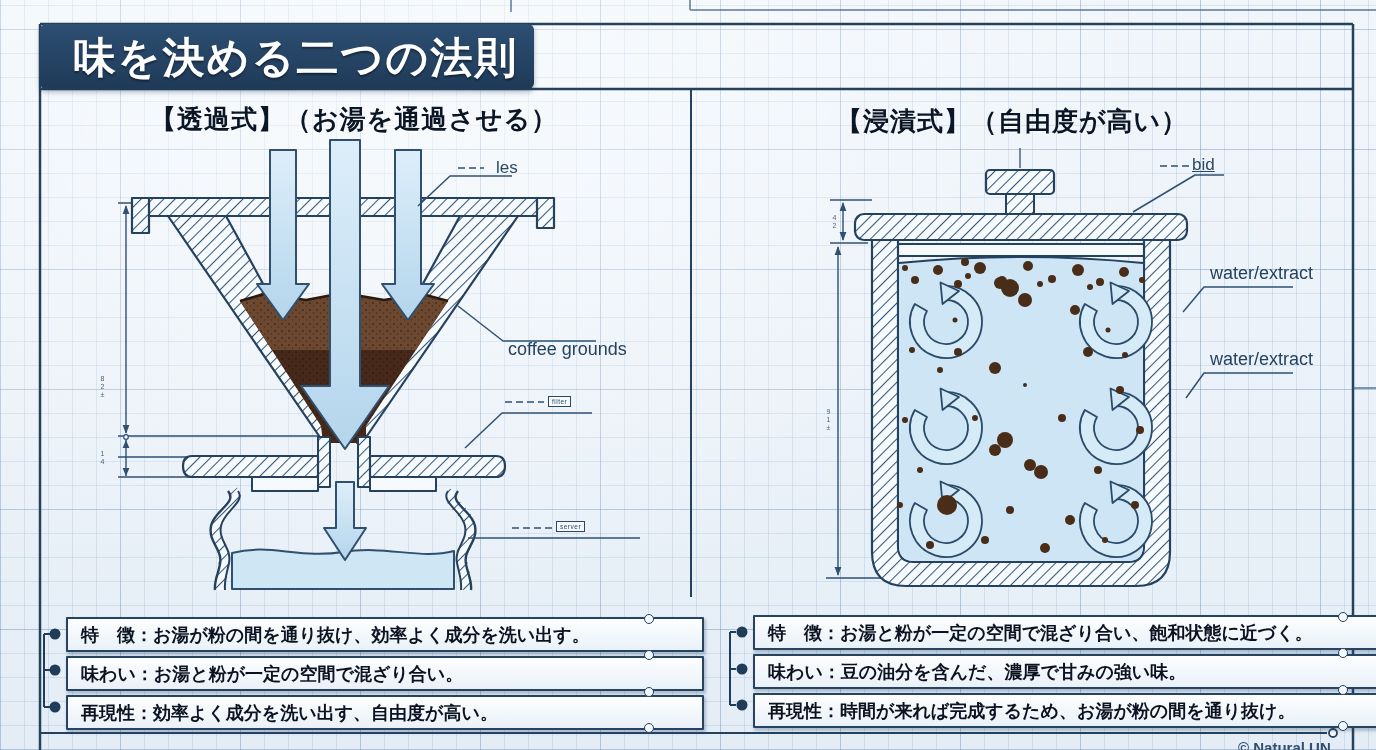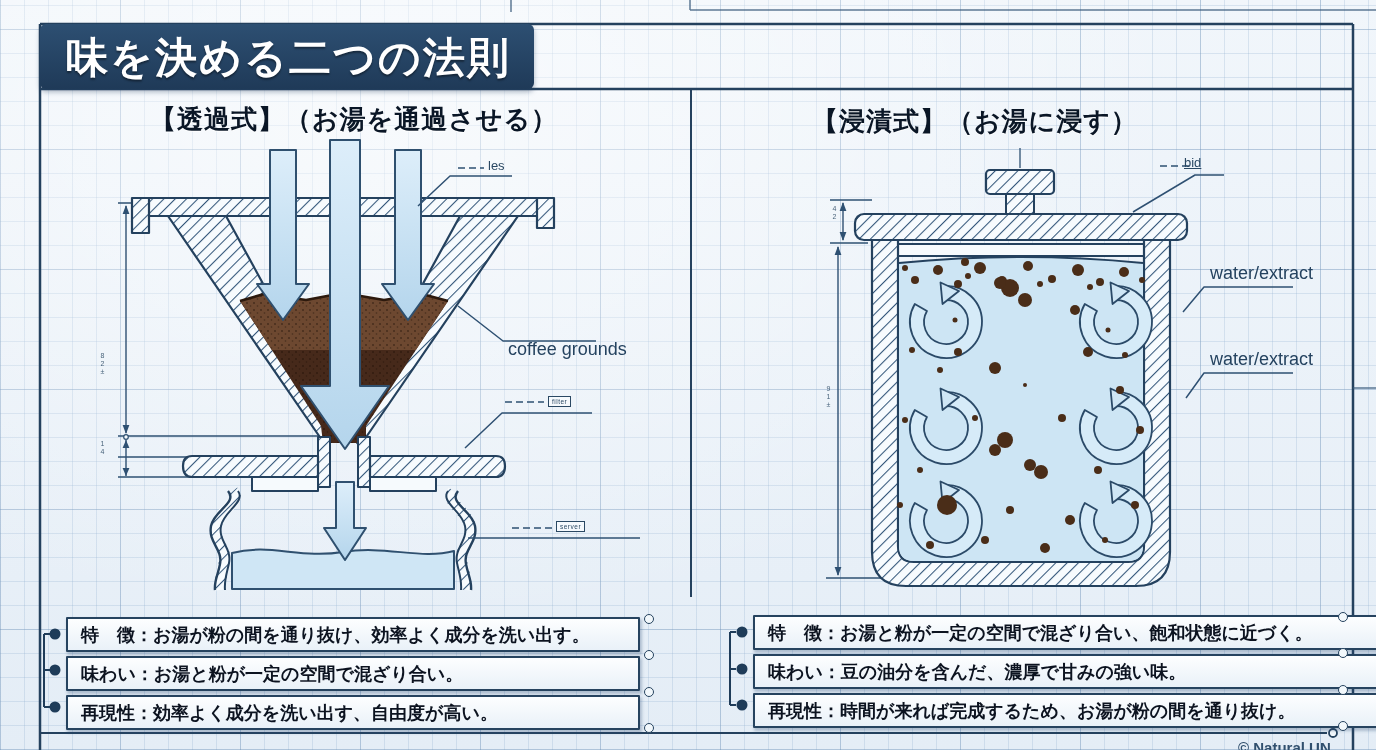--- a/index.html
+++ b/index.html
@@ -7,38 +7,38 @@
     width:1376px;height:750px;overflow:hidden;position:relative;
     font-family:"Liberation Sans","DejaVu Sans",sans-serif;
     background:
       radial-gradient(ellipse at 28% 14%, rgba(255,255,255,.55), rgba(255,255,255,0) 58%),
       repeating-linear-gradient(0deg, rgba(104,140,178,.30) 0 1px, transparent 1px 120px),
       repeating-linear-gradient(90deg, rgba(104,140,178,.30) 0 1px, transparent 1px 120px),
       repeating-linear-gradient(0deg, rgba(140,172,206,.26) 0 1px, transparent 1px 24px),
       repeating-linear-gradient(90deg, rgba(140,172,206,.26) 0 1px, transparent 1px 24px),
       linear-gradient(180deg,#f1f6fb,#e4edf6);
   }
-  .abs{position:absolute;}
+  .abs{position:absolute;text-align:center;}
   svg{position:absolute;left:0;top:0;z-index:1;}
   .layer{position:absolute;left:0;top:0;width:1376px;height:750px;z-index:2;pointer-events:none;}
   .titlebar{
     left:40px;top:24px;width:494px;height:65px;border-radius:6px;
     background:linear-gradient(180deg,#2d4f72,#1f3a58);
     box-shadow:0 3px 5px rgba(30,55,90,.35);
   }
   .titletext{
     left:66px;top:28px;width:460px;height:60px;line-height:60px;
     font-size:42px;font-weight:900;color:#ffffff;letter-spacing:2px;
     text-shadow:0 2px 2px rgba(0,0,0,.4);
   }
   .sechdr{
-    font-size:26px;font-weight:900;color:#0a1626;text-align:left;
+    font-size:26px;font-weight:900;color:#0a1626;text-align:center;
     text-shadow:0 1px 0 rgba(255,255,255,.9);letter-spacing:1px;white-space:nowrap;
   }
-  .tech{font-size:13px;color:#2a4863;white-space:nowrap;}
+  .tech{font-size:17px;color:#2a4863;white-space:nowrap;margin-left:8px;}
   .tech-lg{font-size:18px;color:#24425f;white-space:nowrap;}
   .tinybox{
     font-size:6.5px;color:#2a4863;border:1px solid #2a4863;background:rgba(247,251,254,.8);
     padding:0 3px;line-height:9px;letter-spacing:.5px;white-space:nowrap;
   }
   .dimtxt{
     writing-mode:vertical-rl;text-orientation:upright;
     font-size:7px;color:#2a4863;opacity:.85;letter-spacing:1px;line-height:8px;
   }
   .frow{
@@ -290,36 +290,36 @@
       <circle cx="742" cy="669" r="4.5"></circle>
       <circle cx="742" cy="705" r="4.5"></circle>
   </g>
 </svg>
 
 <div class="layer">
   <div class="abs titlebar"></div>
   <div class="abs titletext">味を決める二つの法則</div>
 
   <div class="abs sechdr" style="left:150px;top:102px;width:400px;">【透過式】（お湯を通過させる）</div>
-  <div class="abs sechdr" style="left:812px;top:104px;width:400px;">【浸漬式】（お湯に浸す）</div>
+  <div class="abs sechdr" style="left:812px;top:104px;width:400px;">【浸漬式】（自由度が高い）</div>
 
   <span class="abs tech" style="left:488px;top:158px;">les</span>
   <span class="abs tech-lg" style="left:508px;top:339px;">coffee grounds</span>
   <span class="abs tinybox" style="left:548px;top:396px;">filter</span>
   <span class="abs tinybox" style="left:556px;top:521px;">server</span>
   <span class="abs dimtxt" style="left:98px;top:352px;height:70px;">82±</span>
   <span class="abs dimtxt" style="left:98px;top:440px;height:36px;">14</span>
 
   <span class="abs tech" style="left:1184px;top:155px;text-decoration:underline;">bid</span>
   <span class="abs tech-lg" style="left:1210px;top:263px;">water/extract</span>
   <span class="abs tech-lg" style="left:1210px;top:349px;">water/extract</span>
   <span class="abs dimtxt" style="left:830px;top:205px;height:34px;">42</span>
   <span class="abs dimtxt" style="left:824px;top:385px;height:70px;">91±</span>
 
-  <div class="fbox" style="left:66px;top:617px;width:574px;">
+  <div class="fbox" style="left:66px;top:617px;width:638px;">
     <div class="frow">
         <span>特　徴：お湯が粉の間を通り抜け、効率よく成分を洗い出す。</span>
       </div>
     <div class="frow">
         <span>味わい：お湯と粉が一定の空間で混ざり合い。</span>
       </div>
     <div class="frow">
         <span>再現性：効率よく成分を洗い出す、自由度が高い。</span>
       </div>
   </div>

